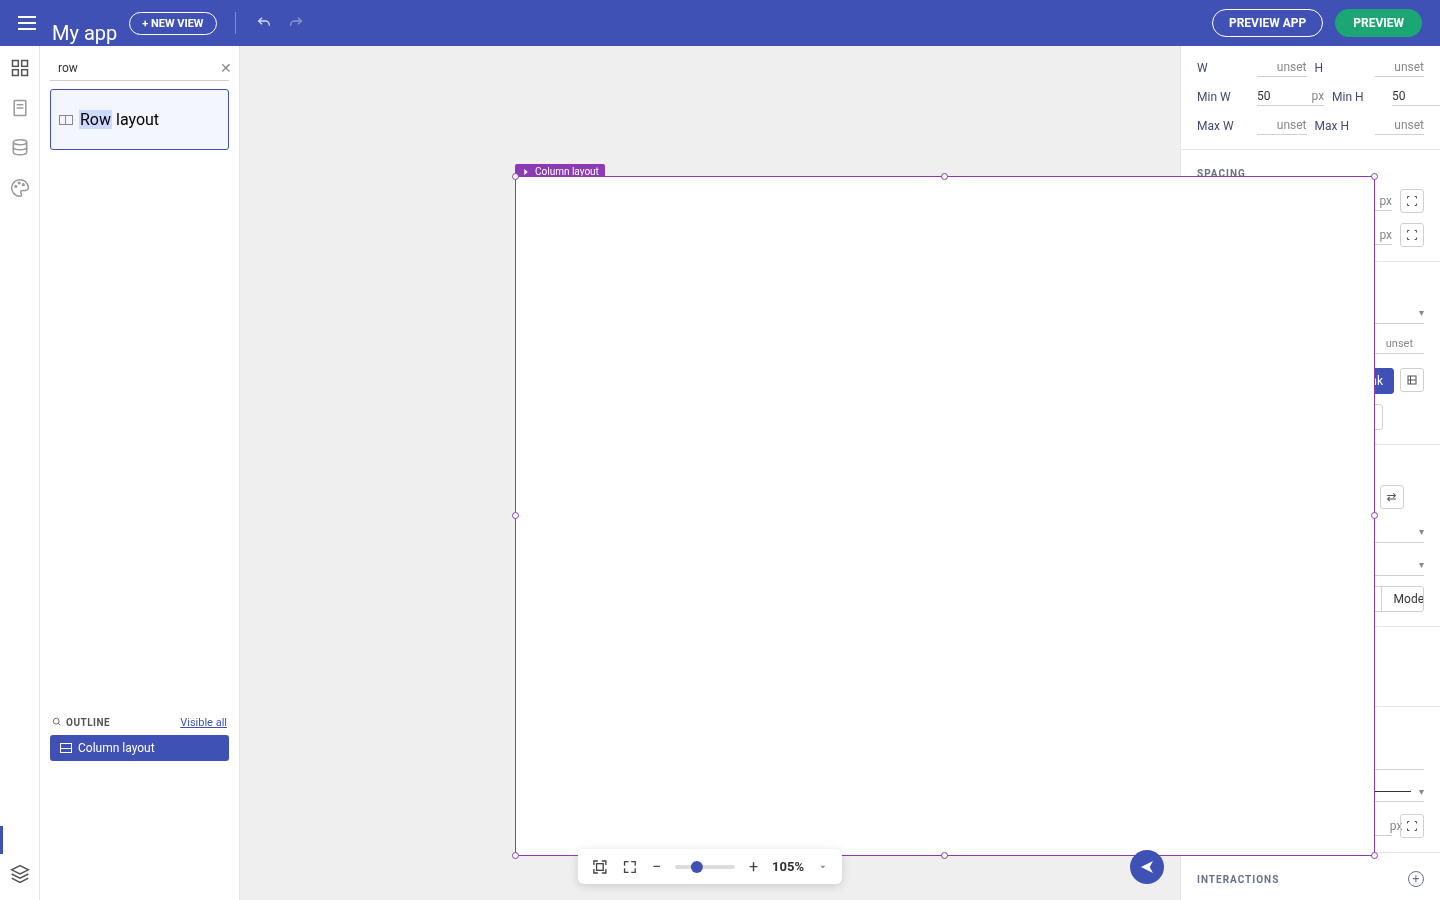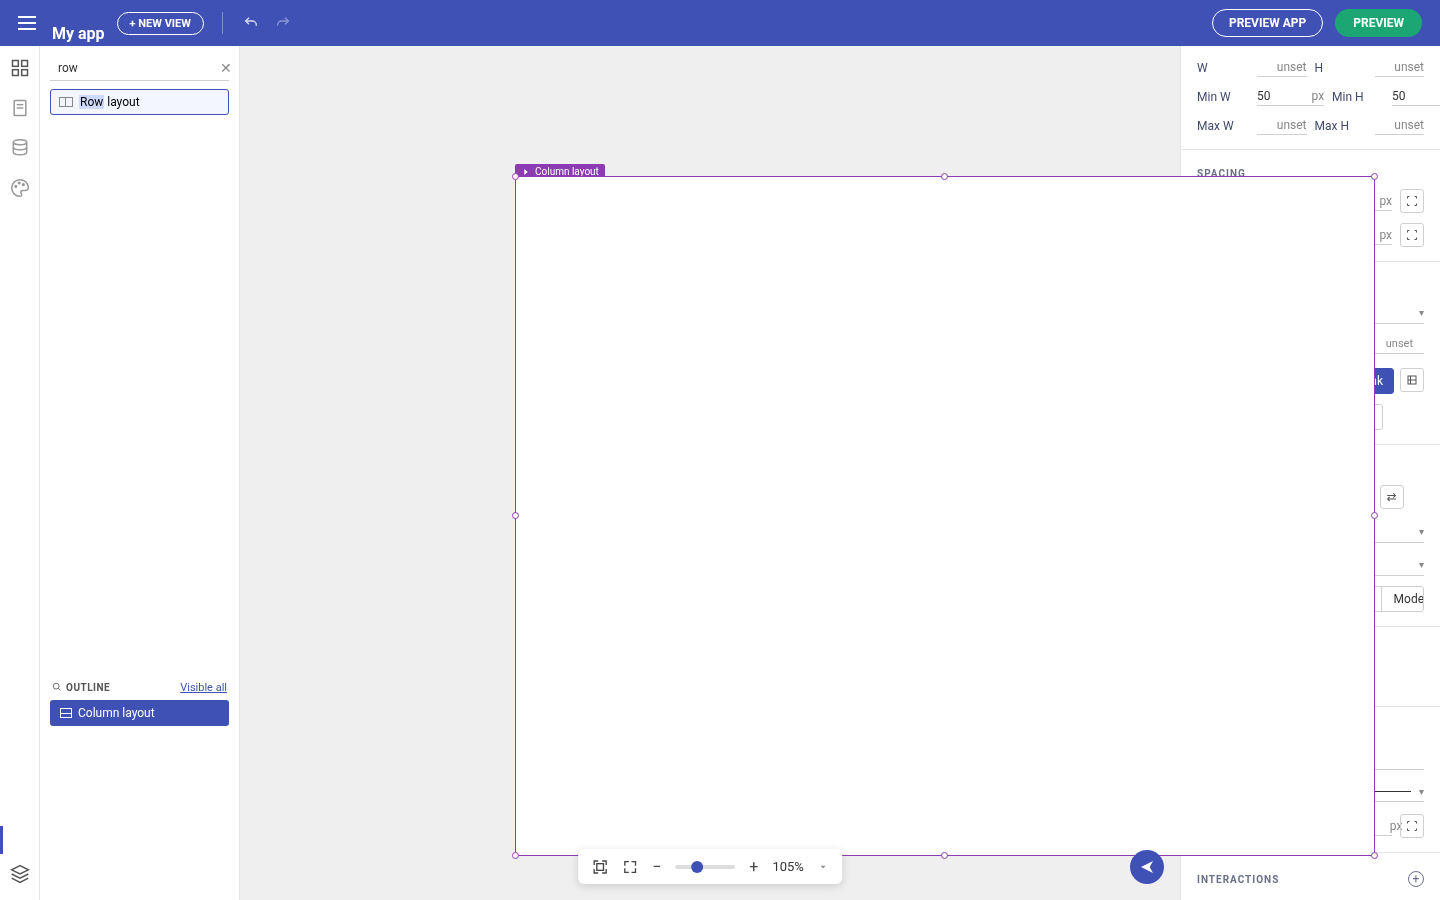--- a/index.html
+++ b/index.html
@@ -2,42 +2,42 @@
 <html><head>
 <meta charset="utf-8">
 <style>
 * { box-sizing: border-box; margin: 0; padding: 0; font-family: -apple-system, BlinkMacSystemFont, "Segoe UI", Roboto, sans-serif; }
 body { width: 1440px; height: 900px; overflow: hidden; background: #f5f5f5; display: flex; flex-direction: column; }
 
 
 .header { height: 46px; background: #3f51b5; display: flex; align-items: center; padding: 0 18px; color: #fff; gap: 12px; }
 .hamburger-icon { width: 18px; height: 14px; display: flex; flex-direction: column; justify-content: space-between; }
 .hamburger-icon span { height: 2px; background: #fff; }
-.app-title { font-size: 16px; font-weight: 700; margin-left: 4px; margin-top: 20px; }
+.app-title { font-size: 20px; font-weight: 400; margin-left: 4px; margin-top: 20px; }
 .new-view-btn { border: 1.5px solid #fff; border-radius: 16px; padding: 4px 12px; font-size: 11px; font-weight: 700; color: #fff; background: transparent; }
 .header-divider { width: 1px; height: 22px; background: rgba(255,255,255,0.35); margin: 0 6px; }
 .icon-btn { width: 20px; height: 20px; display: flex; align-items: center; justify-content: center; opacity: 0.8; }
 .header-spacer { flex: 1; }
 .generate-btn { border: 1.5px solid #fff; border-radius: 18px; padding: 6px 16px; font-size: 12px; font-weight: 700; color: #fff; background: transparent; }
 .preview-btn { border: none; border-radius: 18px; padding: 7px 18px; font-size: 12px; font-weight: 700; color: #fff; background: #1ba673; text-align: center; }
 
 
 .body { flex: 1; display: flex; position: relative; background: #fff; }
 
 
 .rail { width: 40px; background: #fff; border-right: 1px solid #e5e5e5; display: flex; flex-direction: column; align-items: center; padding-top: 12px; gap: 20px; }
 .rail-icon { width: 20px; height: 20px; color: #7a7a7a; }
 .rail-bottom { margin-top: auto; margin-bottom: 16px; position: relative; }
 .rail-active-bar { position: absolute; left: 0; bottom: 46px; width: 3px; height: 28px; background: #3f51b5; }
 
 
 .sidebar { width: 200px; border-right: 1px solid #e5e5e5; display: flex; flex-direction: column; padding: 10px; background: #fff; }
 .search-row { display: flex; align-items: center; border-bottom: 1px solid #d0d0d0; padding: 4px 2px; gap: 6px; margin-bottom: 8px; }
 .search-row input { border: none; outline: none; flex: 1; font-size: 12px; color: #333; }
-.result-item { border: 1.5px solid #3f51b5; border-radius: 3px; padding: 5px 8px; display: flex; align-items: center; gap: 6px; font-size: 12px; background: #f3f6ff; }
+.result-item { border: 1.5px solid #3f51b5; border-radius: 3px; padding: 20px 8px; display: flex; align-items: center; gap: 6px; font-size: 16px; background: #f3f6ff; }
 .result-item .hl { background: #cdd9ff; padding: 0 1px; }
 .row-layout-icon { width: 14px; height: 10px; border: 1px solid #888; display: inline-block; position: relative; }
 .row-layout-icon::before { content:""; position:absolute; top:0; bottom:0; left:45%; width:1px; background:#888; }
 
 .outline-section { margin-top: auto; }
 .outline-header { display: flex; align-items: center; justify-content: space-between; padding: 6px 2px; }
 .outline-label { font-size: 10px; letter-spacing: 0.5px; color: #555; font-weight: 700; display: flex; align-items: flex-start; gap: 4px; }
 .collapse-link { font-size: 11px; color: #3f51b5; text-decoration: underline; }
 .outline-item { background: #3f51b5; color: #fff; border-radius: 3px; padding: 6px 10px; font-size: 12px; display: flex; align-items: center; gap: 6px; }
 .col-icon { width: 12px; height: 10px; border: 1px solid #fff; position: relative; }
@@ -50,21 +50,21 @@
 .frame { position: absolute; top: 130px; left: 275px; width: 860px; height: 680px; background: #fff; border: 1.5px solid #8c3bb5; }
 .sel-handle { position: absolute; width: 7px; height: 7px; background: #fff; border: 1.5px solid #8c3bb5; border-radius: 50%; }
 .sel-handle.tl { top:-4px; left:-4px; } .sel-handle.tr{top:-4px;right:-4px;} .sel-handle.bl{bottom:-4px;left:-4px;} .sel-handle.br{bottom:-4px;right:-4px;}
 .sel-handle.tm { top:-4px; left:50%; margin-left:-4px; } .sel-handle.bm{bottom:-4px;left:50%;margin-left:-4px;}
 .sel-handle.ml { left:-4px; top:50%; margin-top:-4px; } .sel-handle.mr{right:-4px;top:50%;margin-top:-4px;}
 
 
 .bottom-bar { position: absolute; bottom: 16px; left: 50%; transform: translateX(-50%); background: #fff; border-radius: 6px; box-shadow: 0 2px 10px rgba(0,0,0,0.15); display: flex; align-items: center; padding: 8px 14px; gap: 14px; }
 .zoom-slider { width: 60px; height: 4px; background: #ddd; border-radius: 2px; position: relative; }
 .zoom-slider::after { content:""; position:absolute; left:16px; top:-4px; width:12px; height:12px; background:#3f51b5; border-radius:50%; }
-.zoom-val { font-size: 13px; color: #333; }
+.zoom-val { font-size: 13px; color: #333; font-weight: bold; }
 .bottom-icon { width: 16px; height: 16px; color: #444; }
 
 
 .send-fab { position: absolute; right: 16px; bottom: 16px; width: 34px; height: 34px; background: #3f51b5; border-radius: 50%; display:flex; align-items:center; justify-content:center; }
 
 
 .props { width: 260px; border-left: 1px solid #e5e5e5; background: #fff; overflow-y: auto; padding: 12px 16px 0; font-size: 12px; color: #424a6b; }
 .props::-webkit-scrollbar{width:0}
 .prop-row { display:flex; align-items:center; margin-bottom: 10px; gap: 8px; }
 .prop-label { width: 56px; font-size: 12px; color: #424a6b; }

